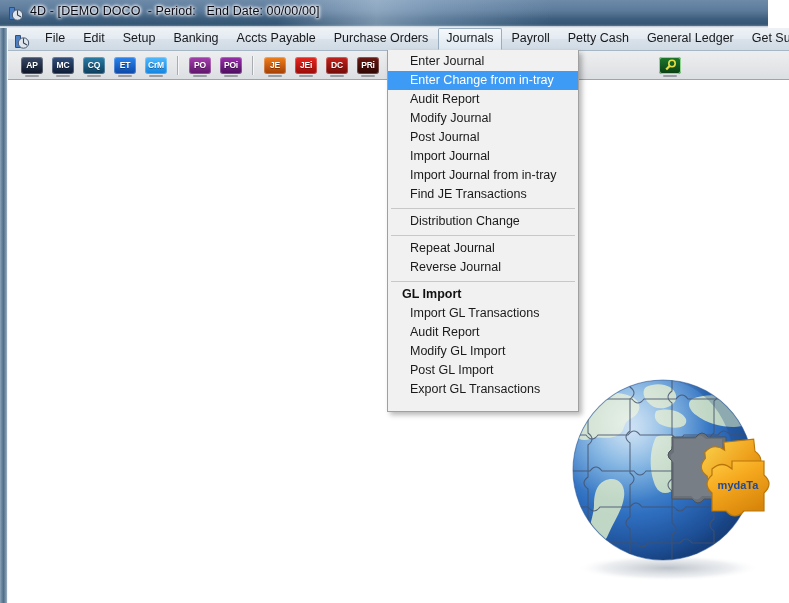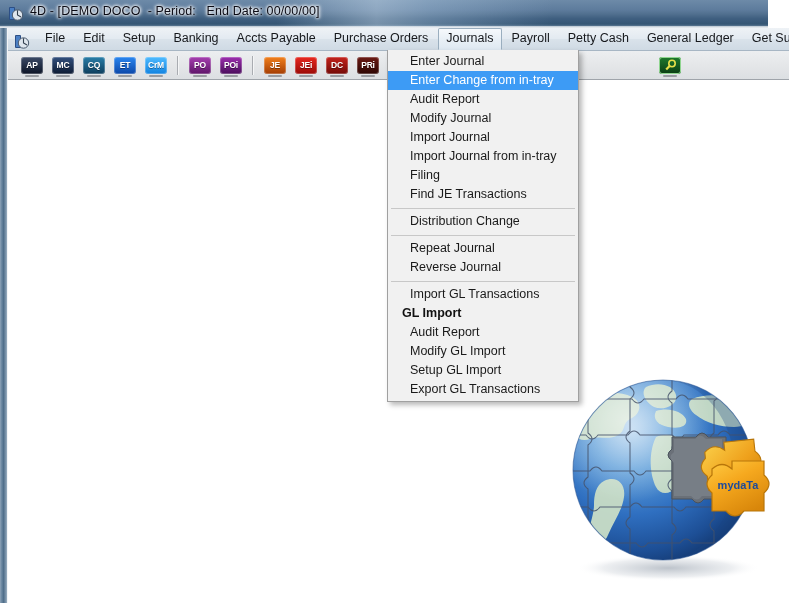--- a/index.html
+++ b/index.html
@@ -185,21 +185,21 @@
 
   
   #dropdown {
     position: absolute;
     left: 387px; top: 50px;
     width: 192px;
     background: #f1f1f1;
     border: 1px solid #a0a0a0;
     border-top: none;
     box-sizing: border-box;
-    padding: 2px 0 2px 0;
+    padding: 2px 0 12px 0;
     box-shadow: 3px 3px 5px rgba(0,0,0,0.28);
     z-index: 50;
   }
   .dd-item {
     font-size: 12.5px;
     color: #1a1a1a;
     padding: 2px 8px 2px 22px;
     line-height: 15px;
     white-space: nowrap;
     cursor: default;
@@ -404,29 +404,29 @@
     </svg>
   </div>
 
 </div>
 
 <div id="dropdown">
     <div class="dd-item">Enter Journal</div>
     <div class="dd-item selected">Enter Change from in-tray</div>
     <div class="dd-item">Audit Report</div>
     <div class="dd-item">Modify Journal</div>
+    <div class="dd-item">Post Journal</div>
     <div class="dd-item">Import Journal</div>
     <div class="dd-item">Import Journal from in-tray</div>
-    <div class="dd-item">Filing</div>
     <div class="dd-item">Find JE Transactions</div>
     <div class="dd-sep"></div>
     <div class="dd-item">Distribution Change</div>
     <div class="dd-sep"></div>
     <div class="dd-item">Repeat Journal</div>
     <div class="dd-item">Reverse Journal</div>
     <div class="dd-sep"></div>
+    <div class="dd-item header" style="padding-left: 14px;">GL Import</div>
     <div class="dd-item">Import GL Transactions</div>
-    <div class="dd-item header" style="padding-left: 14px;">GL Import</div>
     <div class="dd-item">Audit Report</div>
     <div class="dd-item">Modify GL Import</div>
-    <div class="dd-item">Setup GL Import</div>
+    <div class="dd-item">Post GL Import</div>
     <div class="dd-item">Export GL Transactions</div>
   </div>
 
 </body></html>

